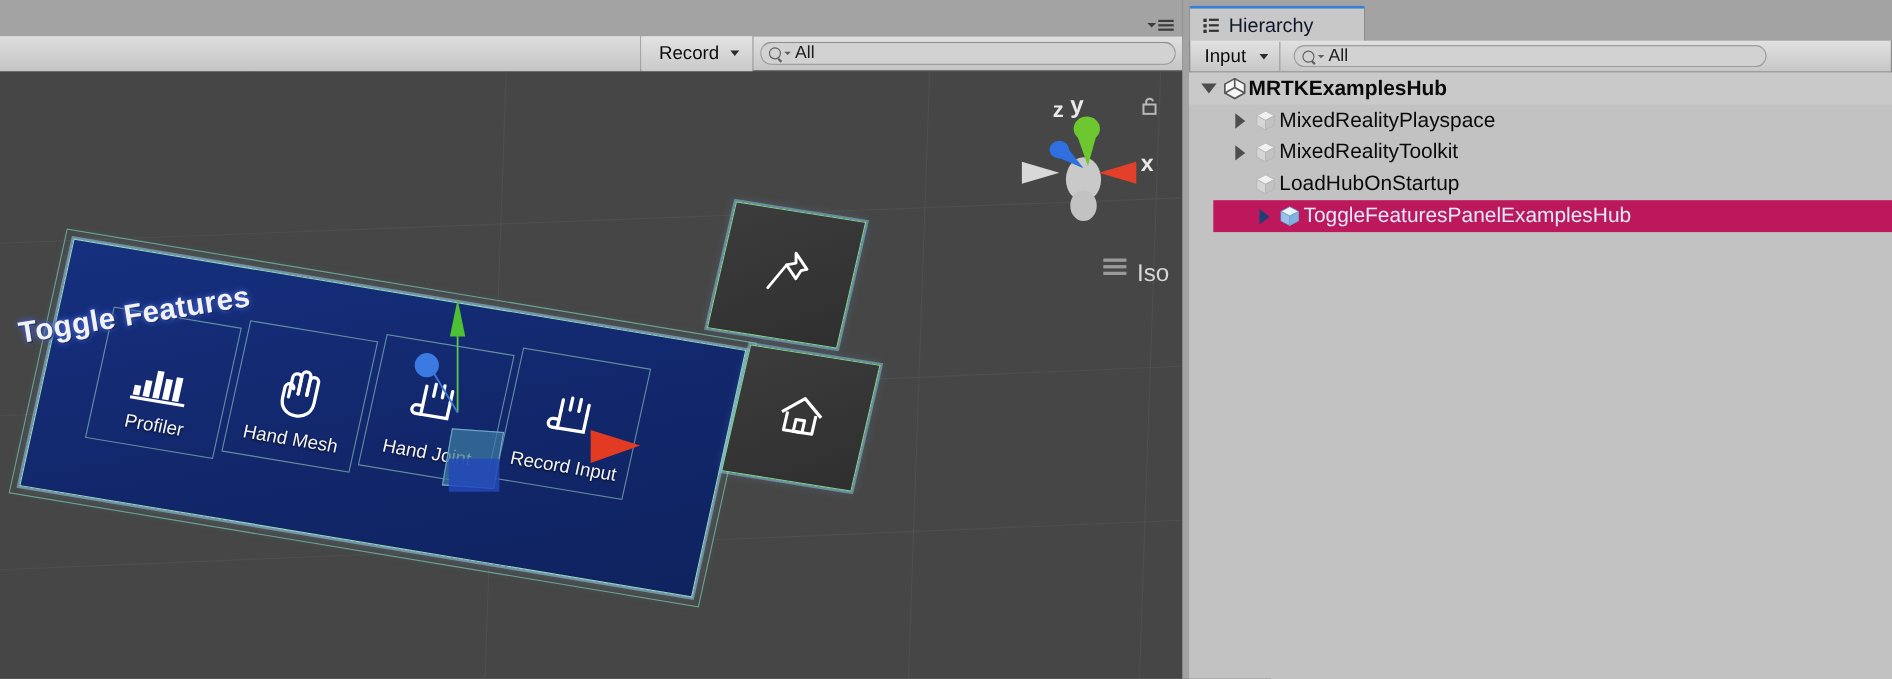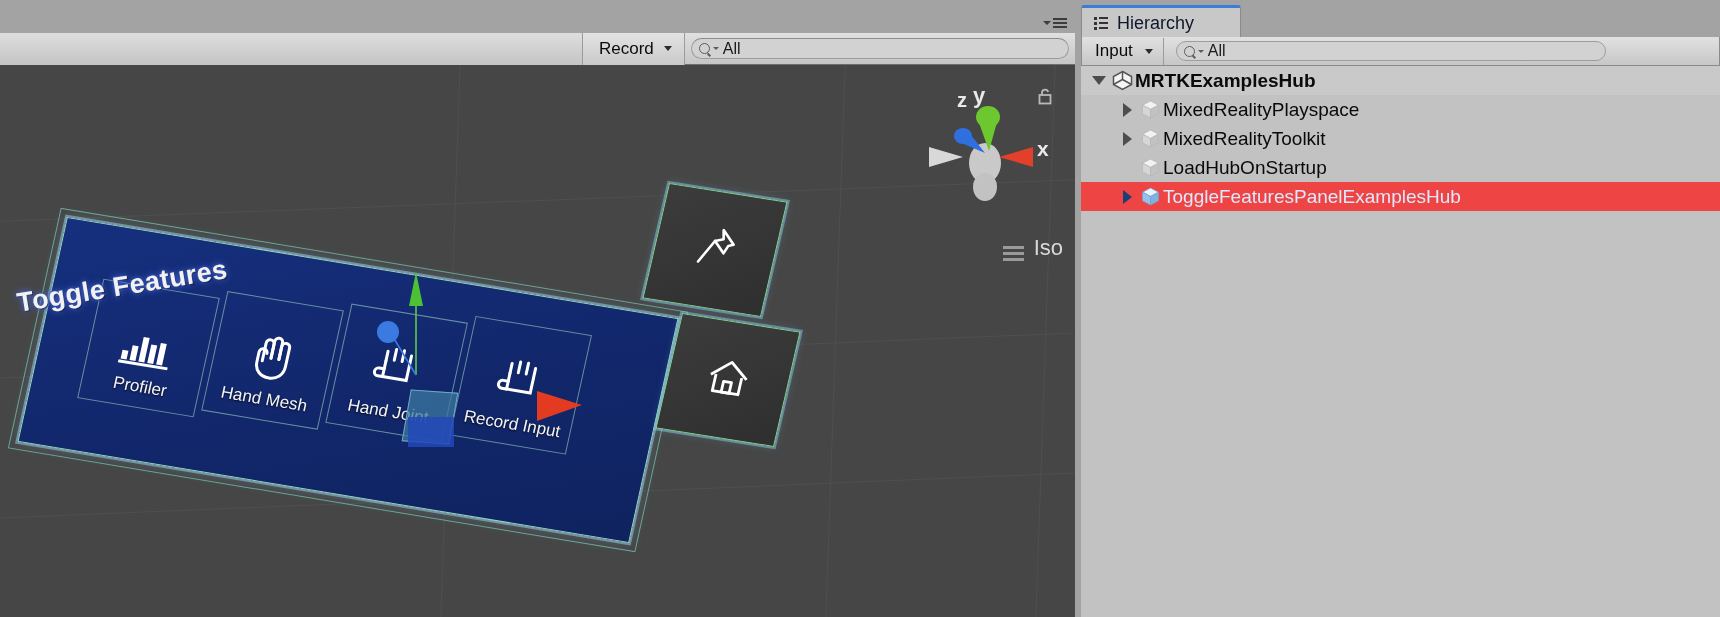--- a/index.html
+++ b/index.html
@@ -110,21 +110,21 @@
     background:linear-gradient(150deg,#3c3c3c,#2f2f2f);
     border:1px solid #7fd48f;
     box-shadow:0 0 0 2px rgba(140,195,230,.5), 0 0 10px rgba(120,190,230,.25);
     display:flex; align-items:center; justify-content:center;
   }
 
   
   #scene-gizmo { position:absolute; right:22px; top:20px; width:130px; height:120px; }
   #gizmo-iso {
     position:absolute; right:12px; top:170px;
-    display:flex; align-items:flex-end; gap:10px;
+    display:flex; align-items:flex-start; gap:10px;
   }
   #gizmo-iso .burger { display:flex; flex-direction:column; gap:3px; }
   #gizmo-iso .burger i { display:block; width:21px; height:3px; background:#9a9a9a; }
   #gizmo-iso .txt { font-size:22px; color:#d8d8d8; }
   #scene-lock {
     position:absolute; right:22px; top:22px; width:16px; height:18px;
   }
 
   
   #hier-panel {
@@ -163,21 +163,21 @@
     display:flex; align-items:center; padding-left:7px; gap:2px;
   }
   #hier-search .val { font-size:16px; color:#1b1b1b; margin-left:2px; }
 
   #hier-list { position:absolute; left:6px; top:66px; width:639px; height:551px; background:#c2c2c2; }
   .hrow {
     height:29px; display:flex; align-items:center; padding-left:8px;
     font-size:19px; color:#0a0a0a; white-space:nowrap;
   }
   .hrow.root { background:#c9c9c9; font-weight:bold; }
-  .hrow.selected { background:#ef4444; color:#dce9fb; }
+  .hrow.selected { background:#be185d; color:#dce9fb;margin-left:22px; }
   .hrow .tw {
     width:20px; flex:none; display:flex; align-items:center; justify-content:center;
   }
   .tri-down {width:0;height:0;border-left:7px solid transparent;border-right:7px solid transparent;border-top:9px solid #4d4d4d;}
   .tri-right{width:0;height:0;border-top:7px solid transparent;border-bottom:7px solid transparent;border-left:9px solid #4d4d4d;}
   .hrow.selected .tri-right{border-left-color:#1c3f76;}
   .hrow .ic { width:26px; flex:none; display:flex; align-items:center; justify-content:center; }
   .indent { width:28px; flex:none; }
 
   

